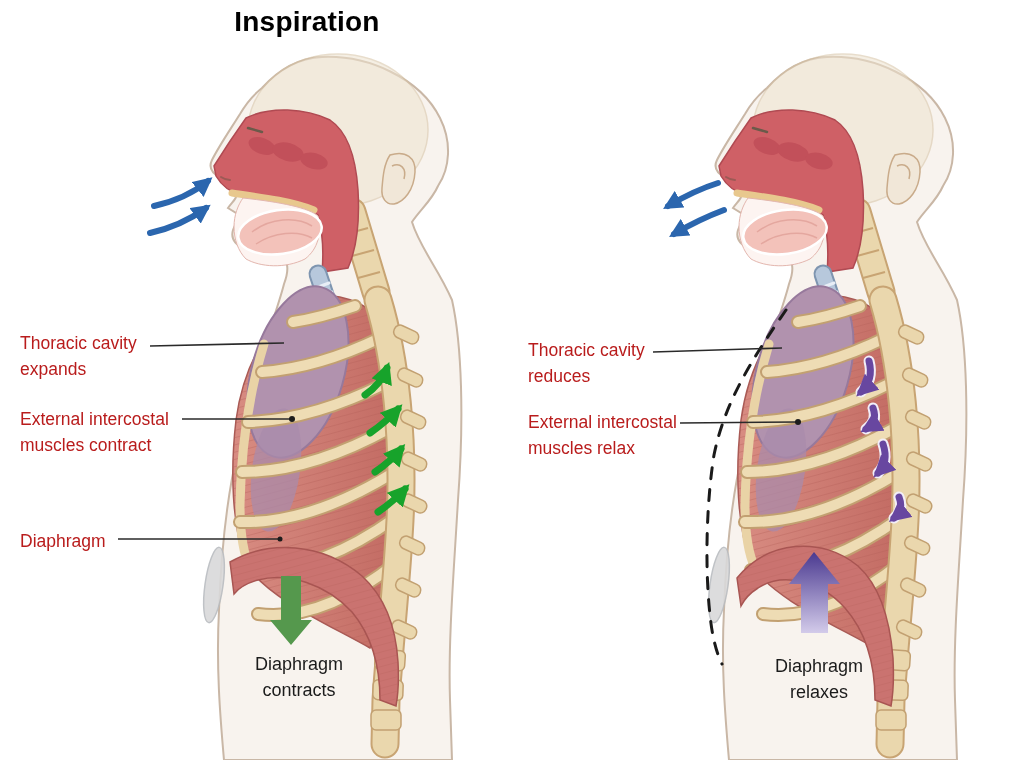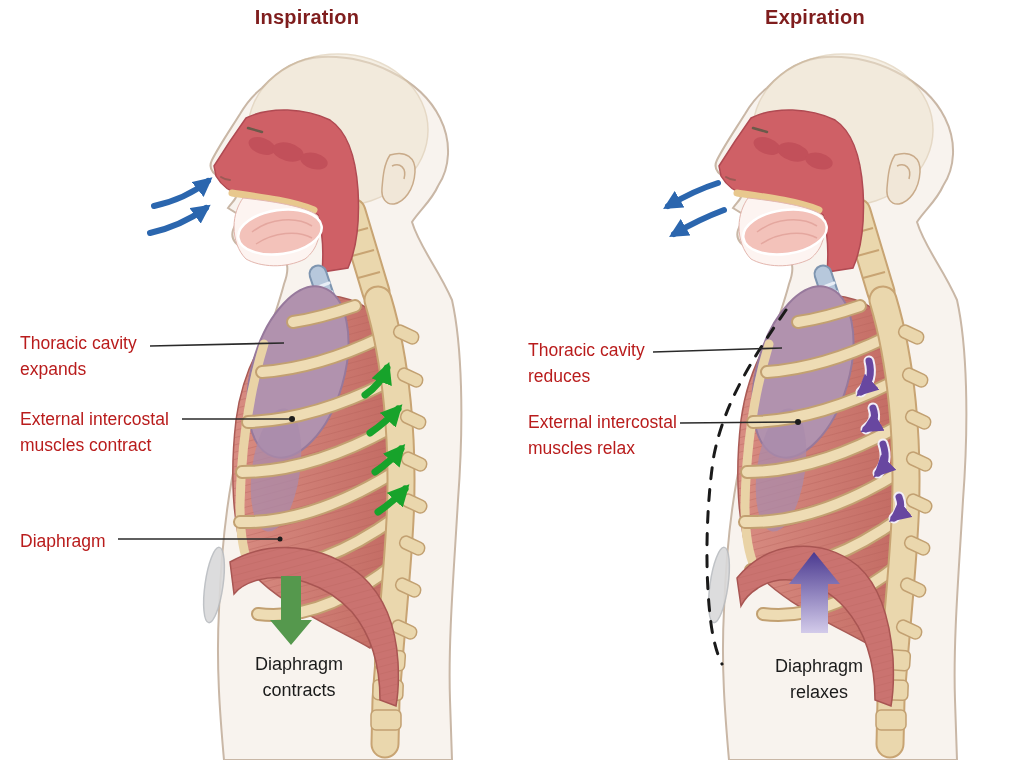--- a/index.html
+++ b/index.html
@@ -1,20 +1,20 @@
 <!DOCTYPE html>
 <html><head>
 <meta charset="utf-8">
 <style>
   html,body{margin:0;padding:0;background:#fff;}
   .stage{position:relative;width:1024px;height:760px;background:#ffffff;
          font-family:"Liberation Sans",sans-serif;overflow:hidden;}
   .stage svg{position:absolute;left:0;top:0;}
   .title{position:absolute;width:220px;text-align:center;font-weight:bold;
-         font-size:20px;color:#7f1d1d;letter-spacing:.2px;}
+         font-size:28px;color:#000000;letter-spacing:.2px;}
   .lbl{position:absolute;font-size:17.5px;color:#b91c1c;line-height:1.5;
        white-space:pre-line;}
   .cap{position:absolute;width:150px;text-align:center;font-size:18px;
        color:#1b1b1b;line-height:1.45;white-space:pre-line;}
   
   .bodyskin{fill:#f8f3ee;stroke:#c9b7a6;stroke-width:2;}
   .ribc{fill:none;stroke:#c2a071;stroke-width:14;stroke-linecap:round;}
   .ribf{fill:none;stroke:#eedcb4;stroke-width:10;stroke-linecap:round;}
   .spinec{fill:none;stroke:#c8a473;stroke-width:29;stroke-linecap:round;}
   .spinef{fill:none;stroke:#ead7ad;stroke-width:25;stroke-linecap:round;}
@@ -214,21 +214,20 @@
 
     <g>
       <path class="leader" d="M653,352 L782,348"></path>
       <path class="leader" d="M680,423 L797,422"></path>
           <circle class="ldot" cx="798" cy="422" r="3"></circle>
     </g>
   </g>
 </svg>
 
 <div class="title" style="left:197px;top:6px">Inspiration</div>
-<div class="title" style="left:705px;top:6px">Expiration</div>
 
 <div class="lbl" style="left:20px;top:330px">Thoracic cavity
 expands</div>
 <div class="lbl" style="left:20px;top:406px">External intercostal
 muscles contract</div>
 <div class="lbl" style="left:20px;top:528px">Diaphragm</div>
 <div class="cap" style="left:224px;top:651px">Diaphragm
 contracts</div>
 
 <div class="lbl" style="left:528px;top:337px">Thoracic cavity

